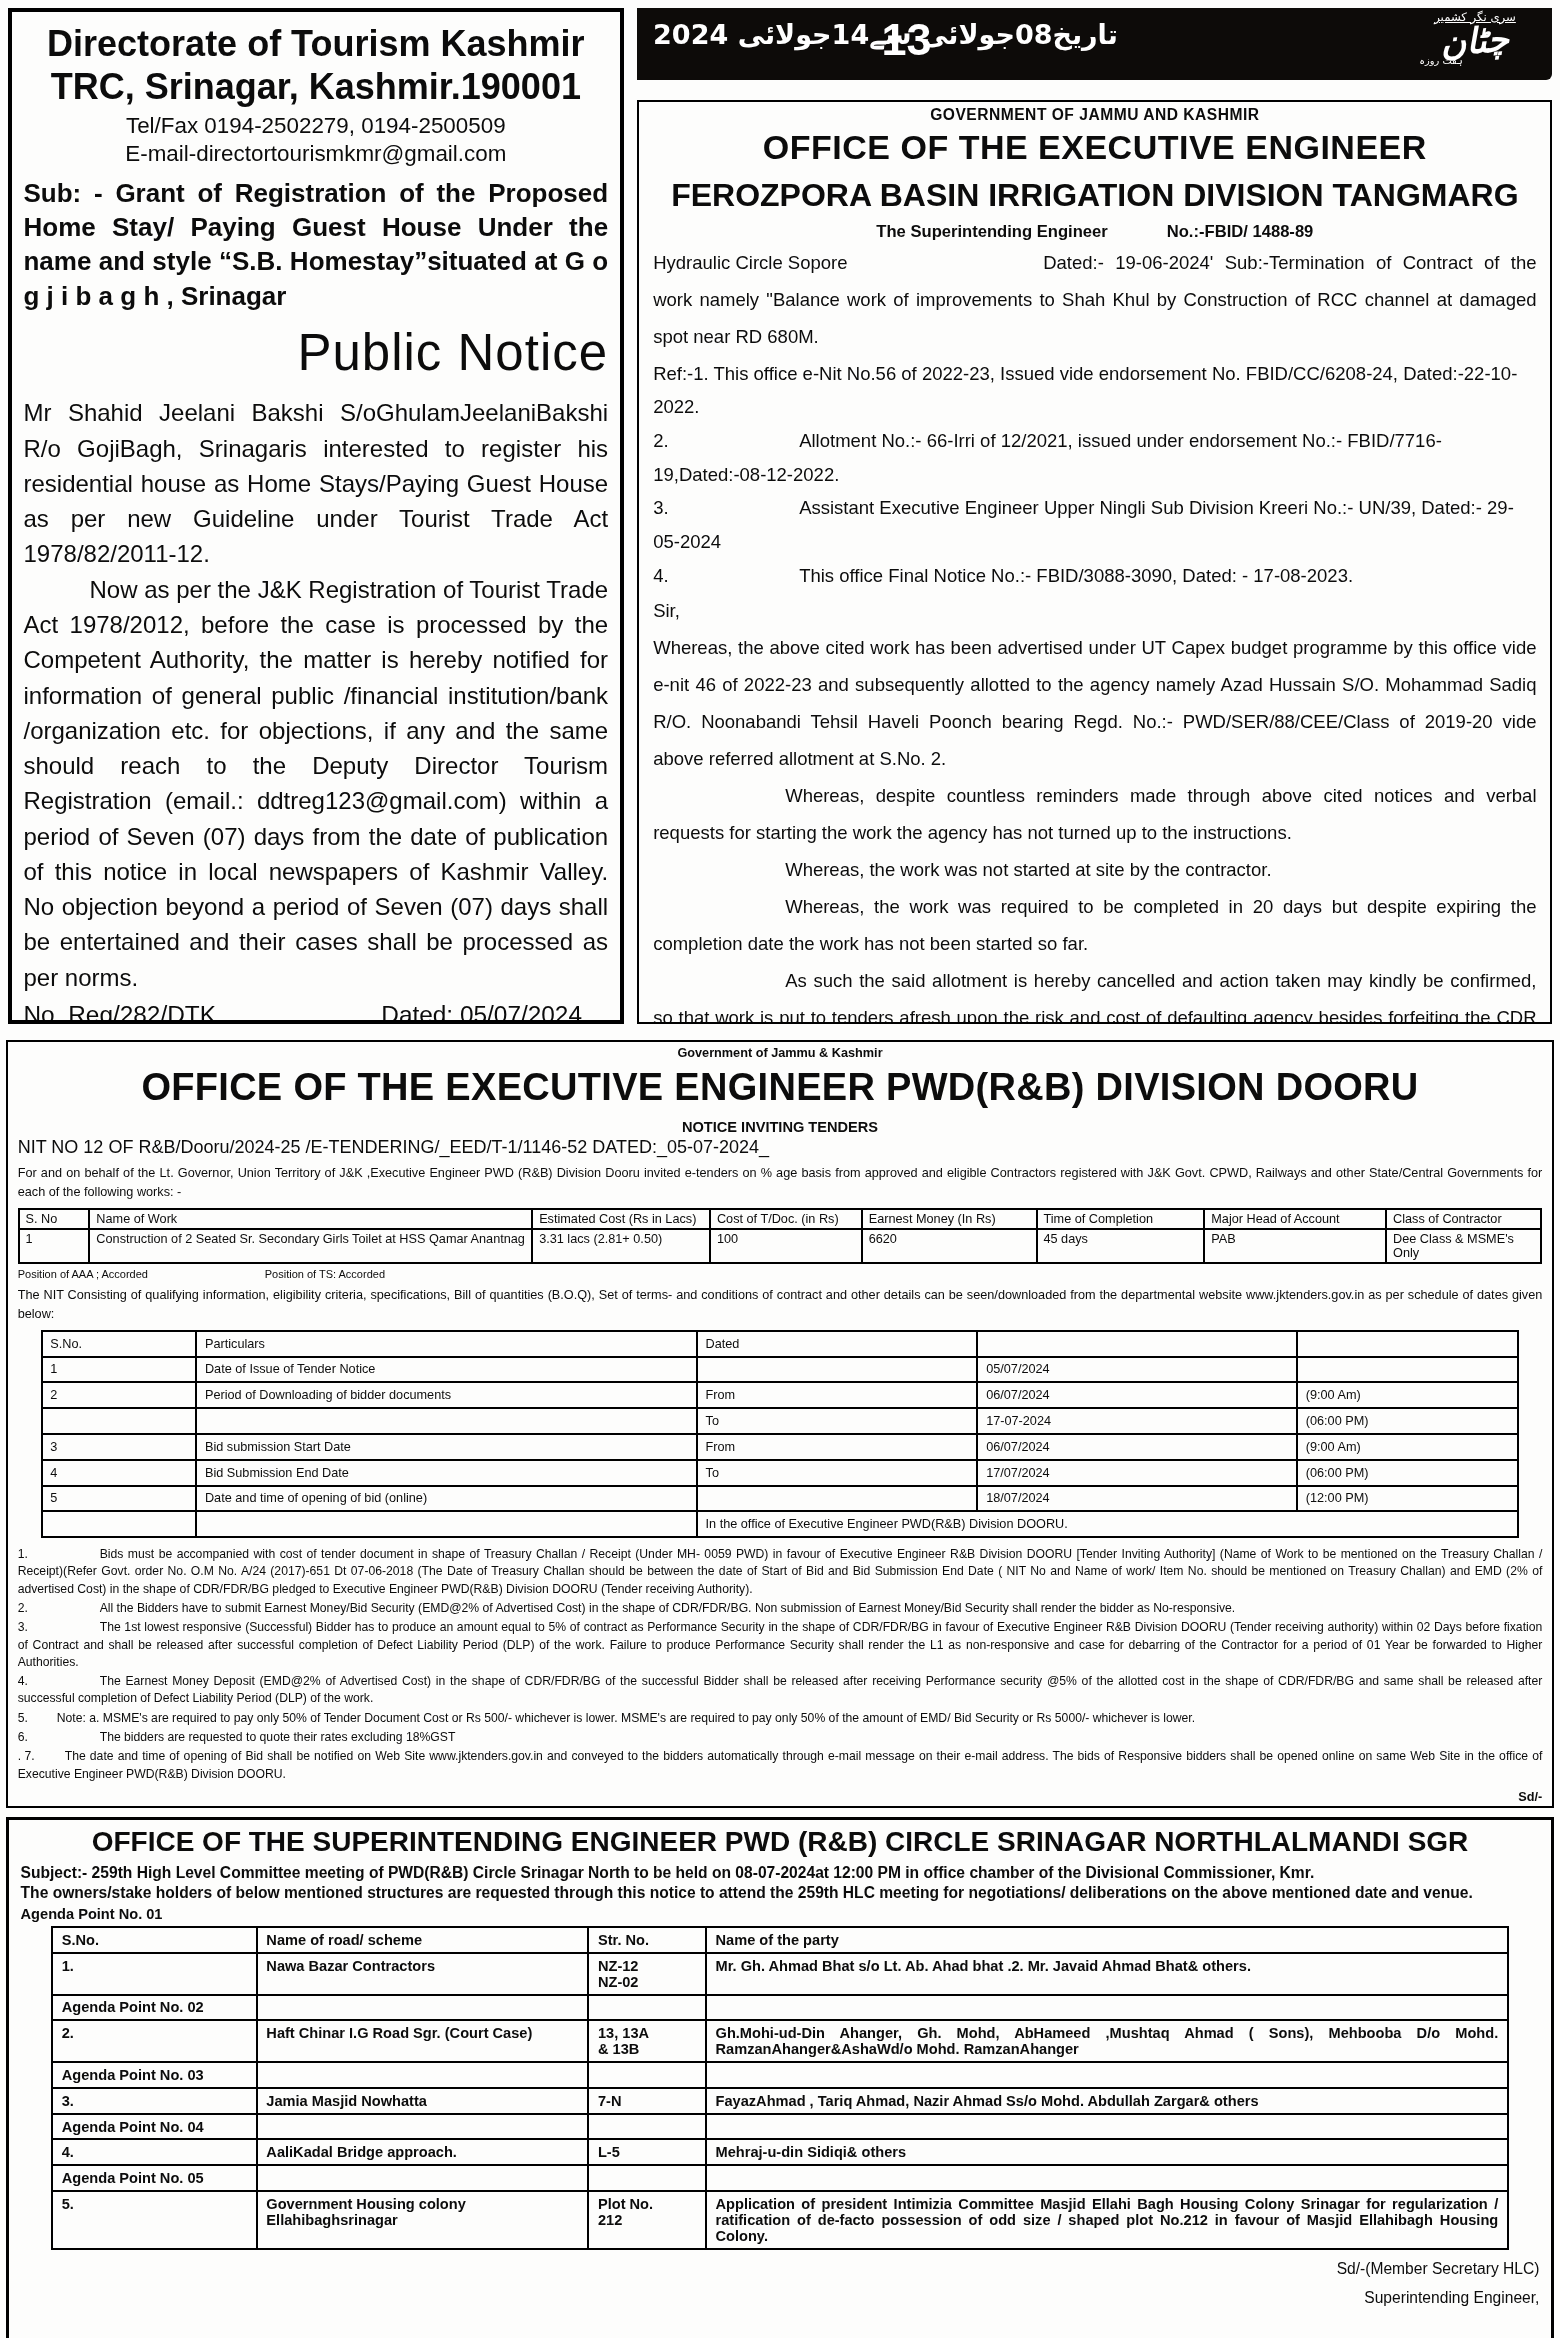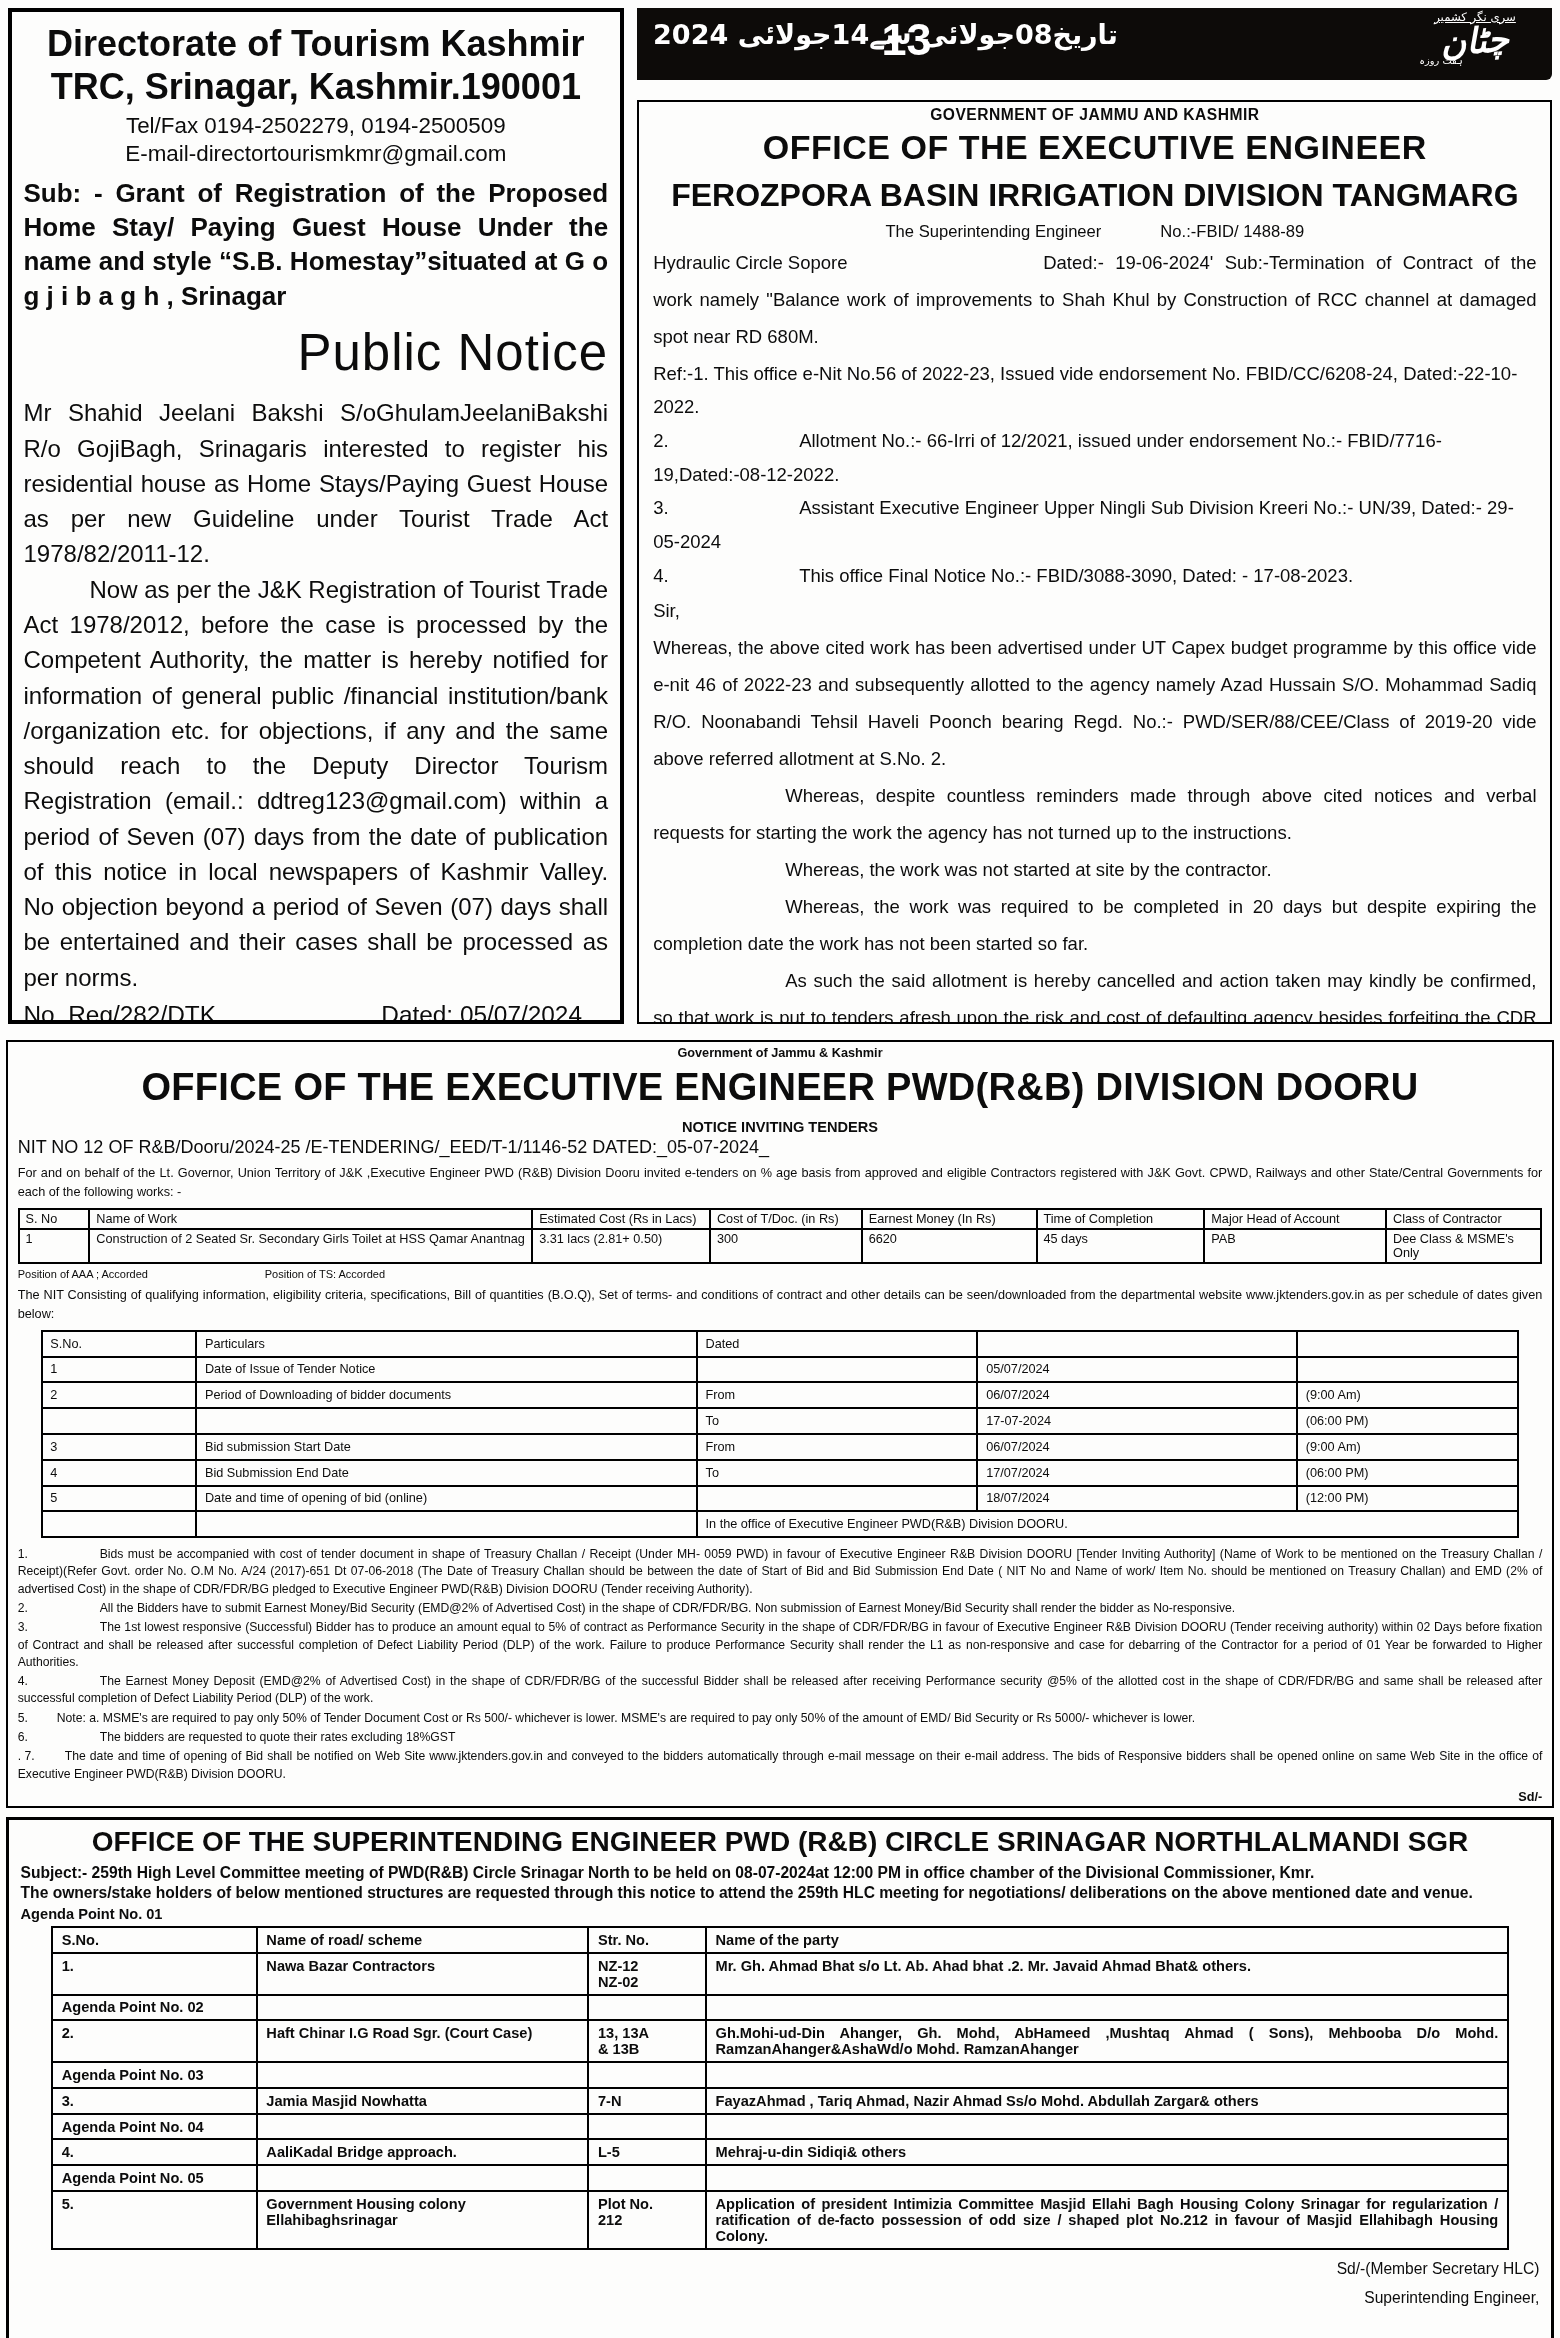--- a/index.html
+++ b/index.html
@@ -26,21 +26,21 @@
   .m-logo{position:absolute;right:21.5px;top:2px;text-align:center;font-family:"DejaVu Sans",sans-serif}
   .m-logo .lg-top{display:block;font-size:11.7px;text-decoration:underline}
   .m-logo .lg-big{display:block;font-size:35px;font-weight:700;font-style:italic;line-height:1;transform:rotate(-4deg)}
   .m-logo .lg-sub{display:block;font-size:9.8px;margin-top:-3.9px;margin-right:68px}
 
   
   .tangmarg{border:2.9px solid #000;margin-top:20.5px;flex:1;box-sizing:border-box;padding:3.9px 13.7px 5.9px;overflow:hidden}
   .g-govt{font-size:15.6px;font-weight:700;text-align:center;letter-spacing:0.5px}
   .g-t1{font-size:34px;font-weight:700;text-align:center;margin:3.9px 0 2px;letter-spacing:0.5px}
   .g-t2{font-size:32px;font-weight:700;text-align:center;margin:9.8px 0 3.9px}
-  .g-sub{font-size:16.6px;font-weight:400;text-align:center;margin:7.8px 0 2px}
+  .g-sub{font-size:16.6px;font-weight:700;text-align:center;margin:7.8px 0 2px}
   .g-sub .sp{display:inline-block;width:59px}
   .g-body{font-size:18.5px;line-height:2.0;text-align:justify}
   .g-body.ind{text-indent:132px}
   .g-p1a{display:inline-block;min-width:390px}
   .ref{font-size:18.5px;line-height:1.82}
   .ref .ref-num{display:inline-block;min-width:146px}
 
   
   .dooru{margin:15.6px 5.9px 0;border:2.9px solid #000;height:768px;box-sizing:border-box;padding:4.9px 9.8px 3.9px;overflow:hidden}
   .d-govt{font-size:12.7px;font-weight:700;text-align:center}
@@ -151,21 +151,21 @@
         <td style="width:138px">Cost of T/Doc. (in Rs)</td>
         <td style="width:161px">Earnest Money (In Rs)</td>
         <td style="width:154px">Time of Completion</td>
         <td style="width:168px">Major Head of Account</td>
         <td>Class of Contractor</td>
       </tr>
       <tr>
         <td>1</td>
         <td>Construction of 2 Seated  Sr. Secondary Girls Toilet at HSS Qamar Anantnag</td>
         <td>3.31 lacs (2.81+ 0.50)</td>
-        <td>300</td>
+        <td>100</td>
         <td>6620</td>
         <td>45 days</td>
         <td>PAB</td>
         <td>Dee Class &amp; MSME's Only</td>
       </tr>
     </tbody>
       </table>
 
     <div class="d-pos">
       <span class="sp1">Position of AAA ; Accorded</span>

